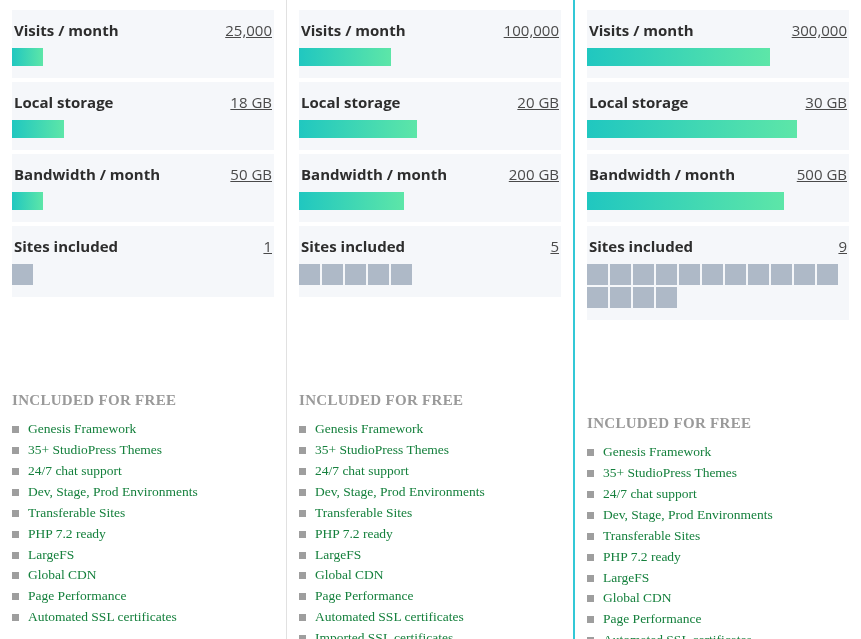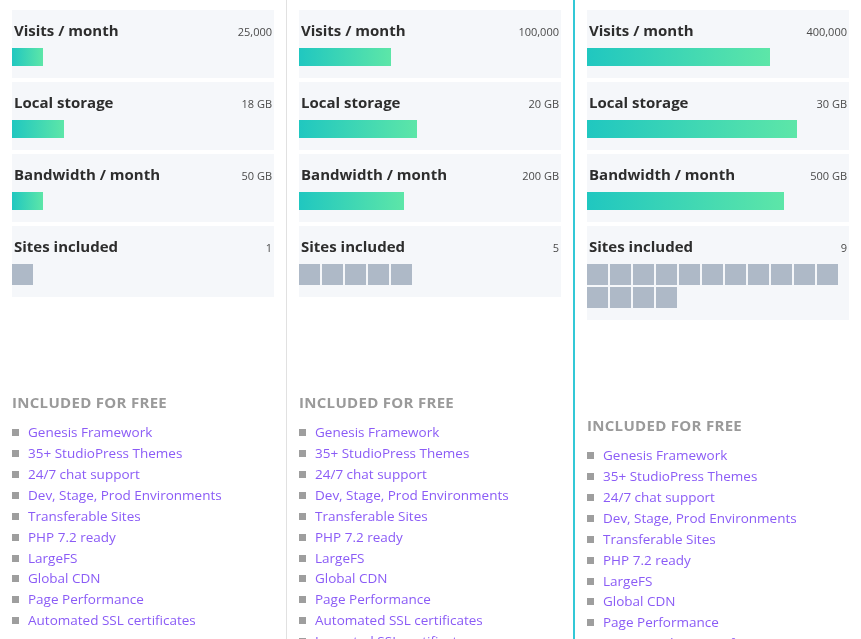--- a/index.html
+++ b/index.html
@@ -37,22 +37,23 @@
     align-items: baseline;
     padding: 0 2px;
     margin-bottom: 8px;
   }
   .metric-label {
     font-weight: 700;
     font-size: 15px;
     color: #2d2d2d;
   }
   .metric-value {
-    font-size: 11px;
+    font-size: 15px;
     color: #4a4a4a;
+    text-decoration: underline;
   }
   .bar-track {
     width: 100%;
     height: 18px;
     background: transparent;
   }
   .bar-fill {
     height: 100%;
     background: linear-gradient(90deg, #20c7c0 0%, #5de6a8 100%);
   }
@@ -62,35 +63,36 @@
     gap: 2px;
     padding: 0 0;
   }
   .block {
     width: 21px;
     height: 21px;
     background: #aeb9c7;
   }
   .included-section {
     margin-top: 95px;
+    font-family: Liberation Serif, serif;
   }
   .included-title {
     font-weight: 700;
     font-size: 15px;
     color: #9a9a9a;
     letter-spacing: 0.3px;
     margin-bottom: 10px;
   }
   ul.features {
     list-style: none;
     padding: 0;
   }
   ul.features li {
     font-size: 13.5px;
-    color: #8b5cf6;
+    color: #15803d;
     line-height: 1.55;
     position: relative;
     padding-left: 16px;
   }
   ul.features li::before {
     content: "";
     position: absolute;
     left: 0;
     top: 7px;
     width: 7px;
@@ -210,21 +212,21 @@
           <li>Page Performance</li>
           <li>Automated SSL certificates</li>
           <li>Imported SSL certificates</li>
         </ul>
       </div>
     </div>
     <div class="col highlight">
       <div class="metric">
         <div class="metric-head">
           <span class="metric-label">Visits / month</span>
-          <span class="metric-value">400,000</span>
+          <span class="metric-value">300,000</span>
         </div>
         <div class="bar-track">
           <div class="bar-fill" style="width:70%"></div>
         </div>
       </div>
       <div class="metric">
         <div class="metric-head">
           <span class="metric-label">Local storage</span>
           <span class="metric-value">30 GB</span>
         </div>

